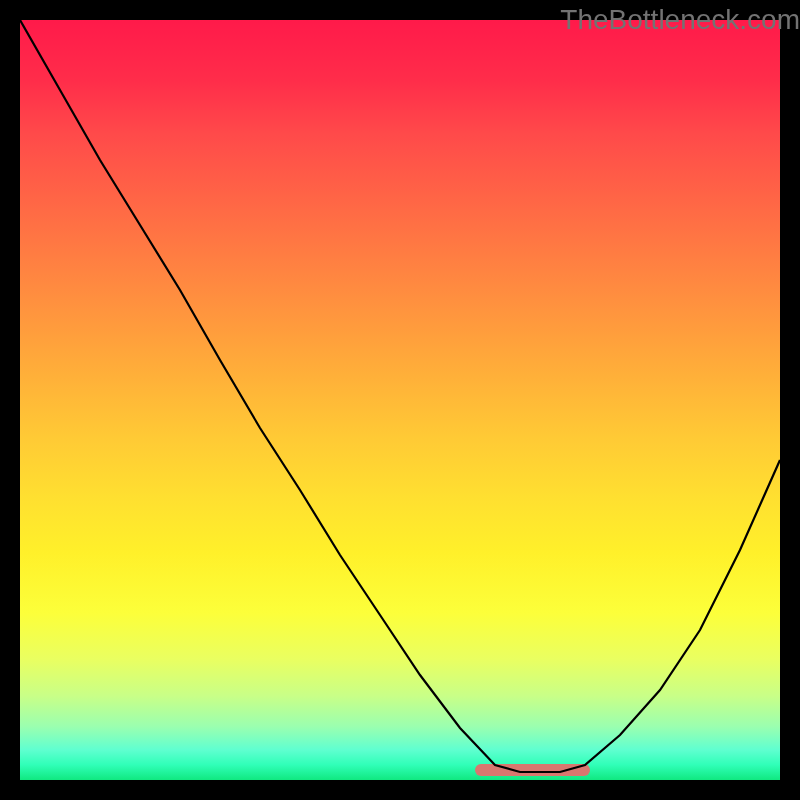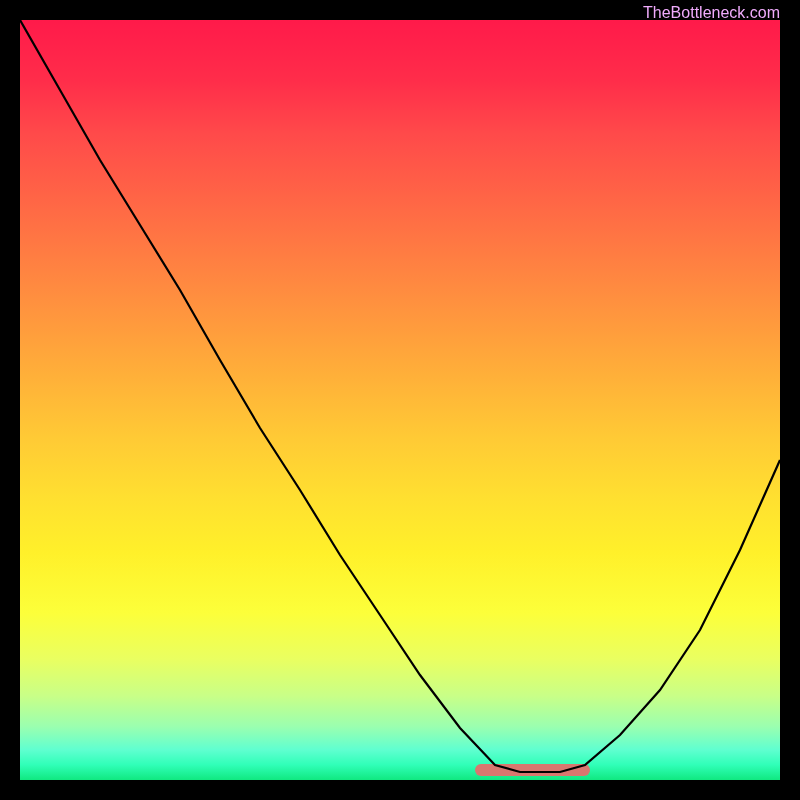--- a/index.html
+++ b/index.html
@@ -7,23 +7,23 @@
     width: 800px;
     height: 800px;
     background: #000;
     position: relative;
     overflow: hidden;
     font-family: Arial, sans-serif;
   }
   .watermark {
     position: absolute;
     top: 4px;
-    right: 20px;
-    color: #f0abfc;
-    font-size: 16px;
+    right: 0;
+    color: #737373;
+    font-size: 28px;
     font-weight: normal;
     z-index: 10;
   }
   .plot-area {
     position: absolute;
     left: 20px;
     top: 20px;
     width: 760px;
     height: 760px;
     overflow: hidden;

